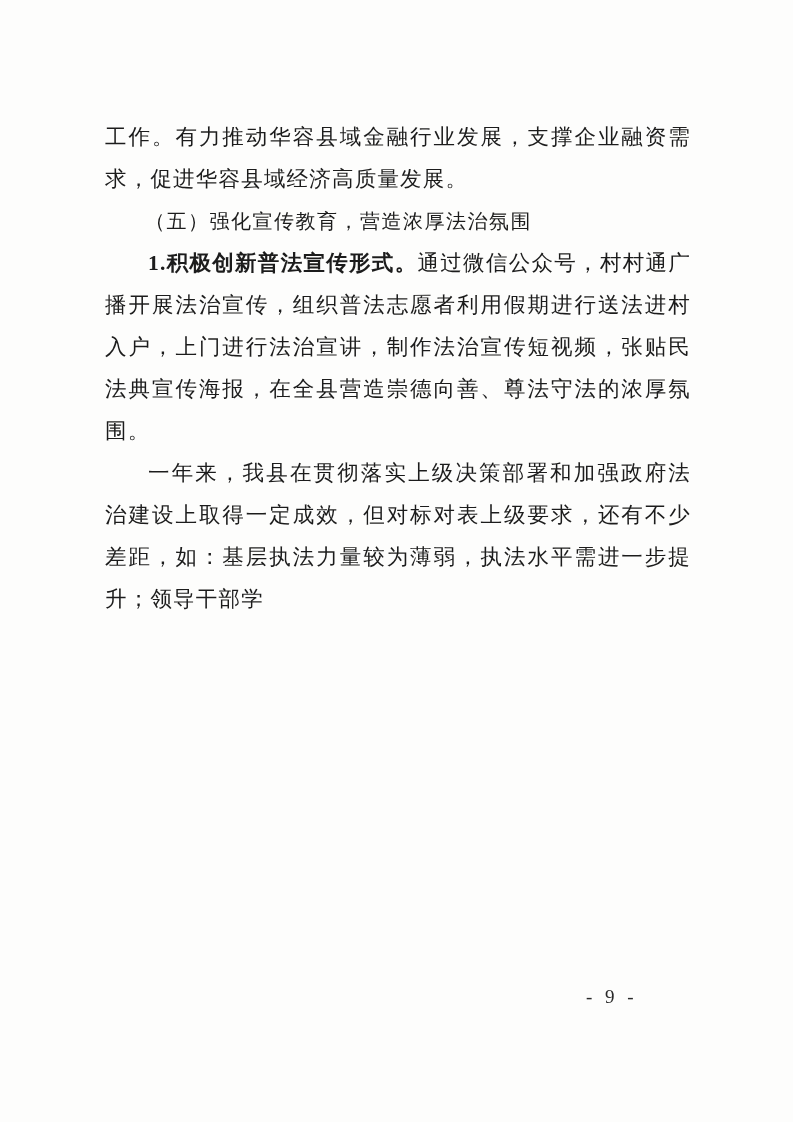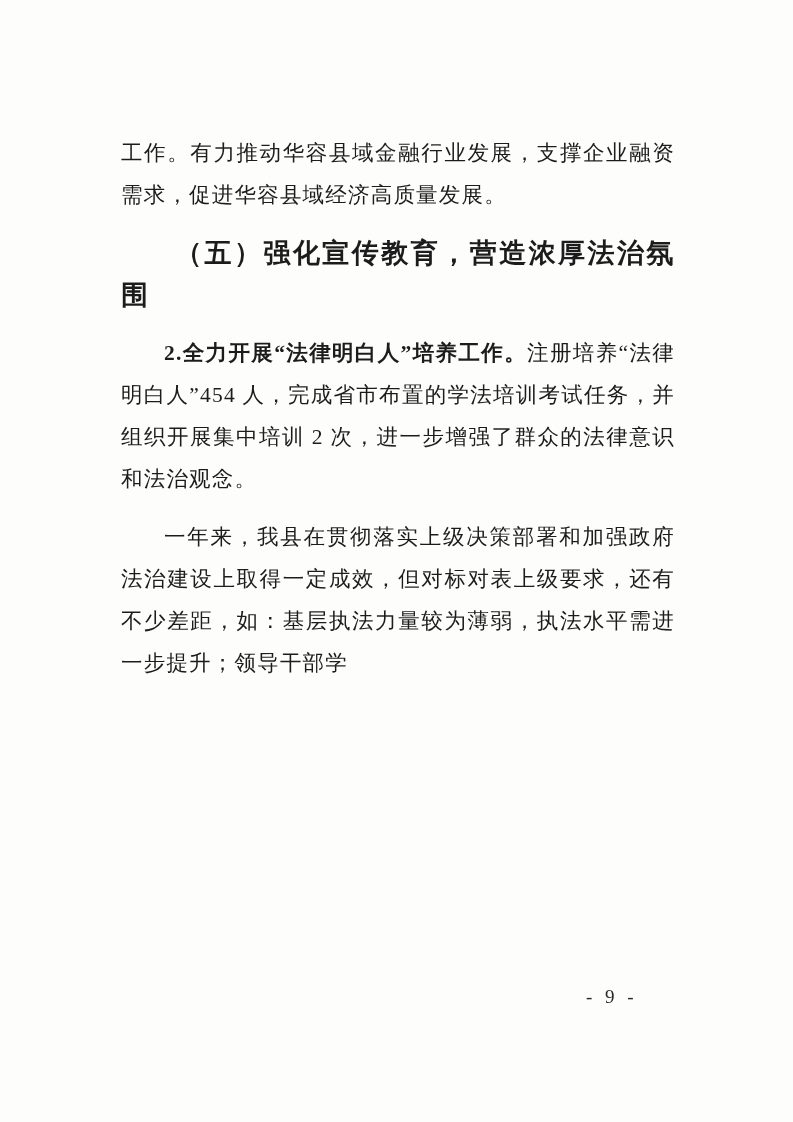--- a/index.html
+++ b/index.html
@@ -17,39 +17,39 @@
     font-family: "Liberation Serif", "DejaVu Serif", serif;
     color: #1c1c1c;
   }
   .text-block {
     position: absolute;
     left: 105px;
     top: 116px;
     width: 586px;
   }
   p.para {
-    margin: 16px;
+    margin: 0;
     font-size: 21.5px;
     line-height: 42px;
     text-align: justify;
     letter-spacing: 1.2px;
     word-break: break-all;
   }
   p.para.cont {
     text-indent: 0;
   }
   p.para.indent {
     text-indent: 2em;
   }
   p.heading {
-    font-weight: 700;
+    font-weight: 400;
     text-indent: 2em;
     letter-spacing: 1.5px;
     font-family: "Liberation Sans", "DejaVu Sans", sans-serif;
-    font-size: 27px;
+    font-size: 20px;
   }
   .lead {
     font-weight: 700;
   }
   .page-number {
     position: absolute;
     left: 586px;
     top: 986px;
     font-size: 19px;
     letter-spacing: 4px;
@@ -61,22 +61,22 @@
 <body>
 
 <div class="page">
 
   <div class="text-block">
 
     <p class="para cont">工作。有力推动华容县域金融行业发展，支撑企业融资需求，促进华容县域经济高质量发展。</p>
 
     <p class="para heading">（五）强化宣传教育，营造浓厚法治氛围</p>
 
+    <p class="para indent"><span class="lead">1.积极创新普法宣传形式。</span><span>通过微信公众号，村村通广播开展法治宣传，组织普法志愿者利用假期进行送法进村入户，上门进行法治宣讲，制作法治宣传短视频，张贴民法典宣传海报，在全县营造崇德向善、尊法守法的浓厚氛围。</span></p>
 
-    <p class="para indent"><span class="lead">2.全力开展“法律明白人”培养工作。</span><span>注册培养“法律明白人”454 人，完成省市布置的学法培训考试任务，并组织开展集中培训 2 次，进一步增强了群众的法律意识和法治观念。</span></p>
 
 
     <p class="para indent">一年来，我县在贯彻落实上级决策部署和加强政府法治建设上取得一定成效，但对标对表上级要求，还有不少差距，如：基层执法力量较为薄弱，执法水平需进一步提升；领导干部学</p>
 
   </div>
 
   <div class="page-number">- 9 -</div>
 
 </div>
 

